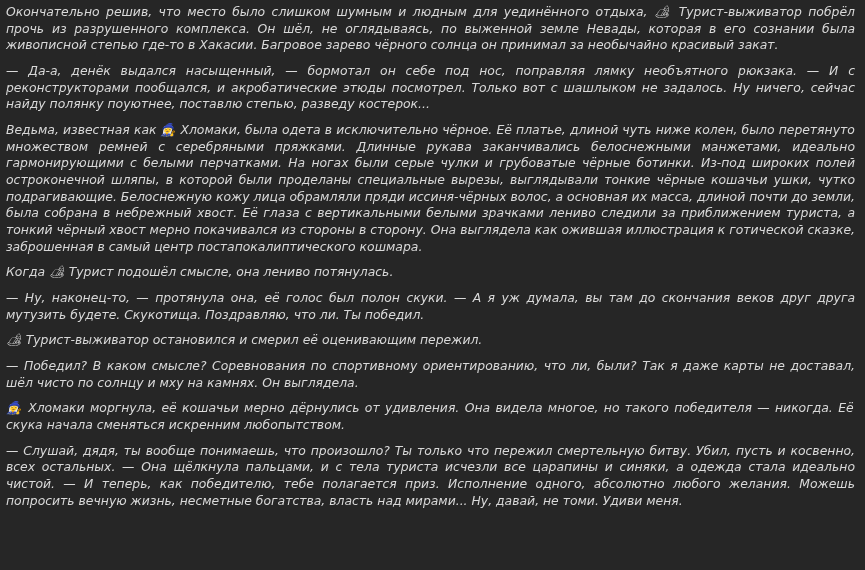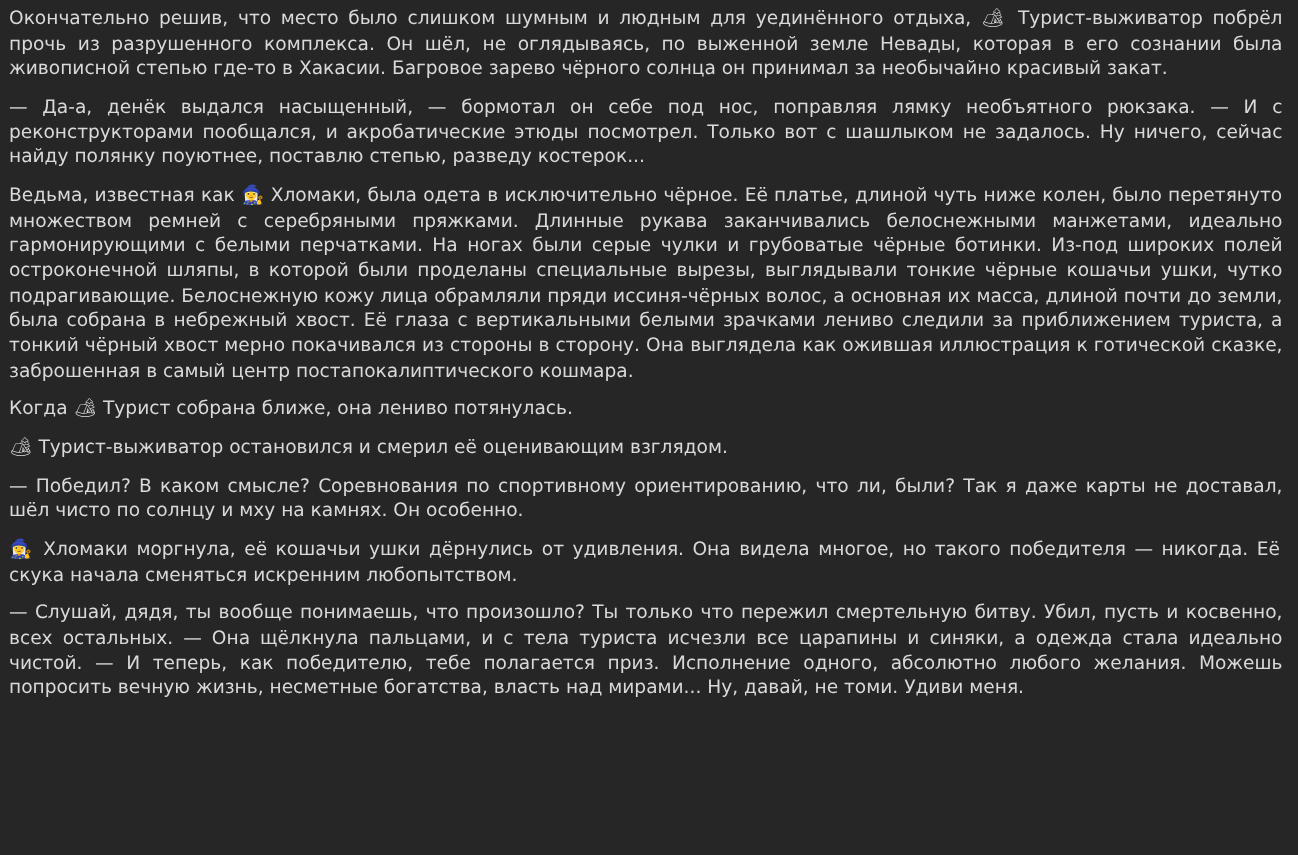--- a/index.html
+++ b/index.html
@@ -18,29 +18,31 @@
     width: 865px;
     padding: 4px 10px 0 6px;
     color: #d9d9d9;
     font-size: 12.4px;
     line-height: 1.345;
     text-align: justify;
   }
   .para {
     margin: 0 0 9px 0;
     white-space: pre-wrap;
+    font-style: italic;
   }
   .para:last-child { margin-bottom: 0; }
 </style>
 </head>
 <body>
 
 <div id="doc">
   <p class="para">Окончательно решив, что место было слишком шумным и людным для уединённого отдыха, 🏕 Турист-выживатор побрёл прочь из разрушенного комплекса. Он шёл, не оглядываясь, по выженной земле Невады, которая в его сознании была живописной степью где-то в Хакасии. Багровое зарево чёрного солнца он принимал за необычайно красивый закат.</p>
   <p class="para">— Да-а, денёк выдался насыщенный, — бормотал он себе под нос, поправляя лямку необъятного рюкзака. — И с реконструкторами пообщался, и акробатические этюды посмотрел. Только вот с шашлыком не задалось. Ну ничего, сейчас найду полянку поуютнее, поставлю степью, разведу костерок...</p>
   <p class="para">Ведьма, известная как 🧙‍♀️ Хломаки, была одета в исключительно чёрное. Её платье, длиной чуть ниже колен, было перетянуто множеством ремней с серебряными пряжками. Длинные рукава заканчивались белоснежными манжетами, идеально гармонирующими с белыми перчатками. На ногах были серые чулки и грубоватые чёрные ботинки. Из-под широких полей остроконечной шляпы, в которой были проделаны специальные вырезы, выглядывали тонкие чёрные кошачьи ушки, чутко подрагивающие. Белоснежную кожу лица обрамляли пряди иссиня-чёрных волос, а основная их масса, длиной почти до земли, была собрана в небрежный хвост. Её глаза с вертикальными белыми зрачками лениво следили за приближением туриста, а тонкий чёрный хвост мерно покачивался из стороны в сторону. Она выглядела как ожившая иллюстрация к готической сказке, заброшенная в самый центр постапокалиптического кошмара.</p>
-  <p class="para">Когда 🏕 Турист собрана ближе, она лениво потянулась.</p>
-  <p class="para">🏕 Турист-выживатор остановился и смерил её оценивающим взглядом.</p>
-  <p class="para">— Победил? В каком смысле? Соревнования по спортивному ориентированию, что ли, были? Так я даже карты не доставал, шёл чисто по солнцу и мху на камнях. Он особенно.</p>
-  <p class="para">🧙‍♀️ Хломаки моргнула, её кошачьи ушки дёрнулись от удивления. Она видела многое, но такого победителя — никогда. Её скука начала сменяться искренним любопытством.</p>
+  <p class="para">Когда 🏕 Турист подошёл смысле, она лениво потянулась.</p>
+  <p class="para">— Ну, наконец-то, — протянула она, её голос был полон скуки. — А я уж думала, вы там до скончания веков друг друга мутузить будете. Скукотища. Поздравляю, что ли. Ты победил.</p>
+  <p class="para">🏕 Турист-выживатор остановился и смерил её оценивающим пережил.</p>
+  <p class="para">— Победил? В каком смысле? Соревнования по спортивному ориентированию, что ли, были? Так я даже карты не доставал, шёл чисто по солнцу и мху на камнях. Он выглядела.</p>
+  <p class="para">🧙‍♀️ Хломаки моргнула, её кошачьи мерно дёрнулись от удивления. Она видела многое, но такого победителя — никогда. Её скука начала сменяться искренним любопытством.</p>
   <p class="para">— Слушай, дядя, ты вообще понимаешь, что произошло? Ты только что пережил смертельную битву. Убил, пусть и косвенно, всех остальных. — Она щёлкнула пальцами, и с тела туриста исчезли все царапины и синяки, а одежда стала идеально чистой. — И теперь, как победителю, тебе полагается приз. Исполнение одного, абсолютно любого желания. Можешь попросить вечную жизнь, несметные богатства, власть над мирами... Ну, давай, не томи. Удиви меня.</p>
 
 </div>
 
 </body></html>

